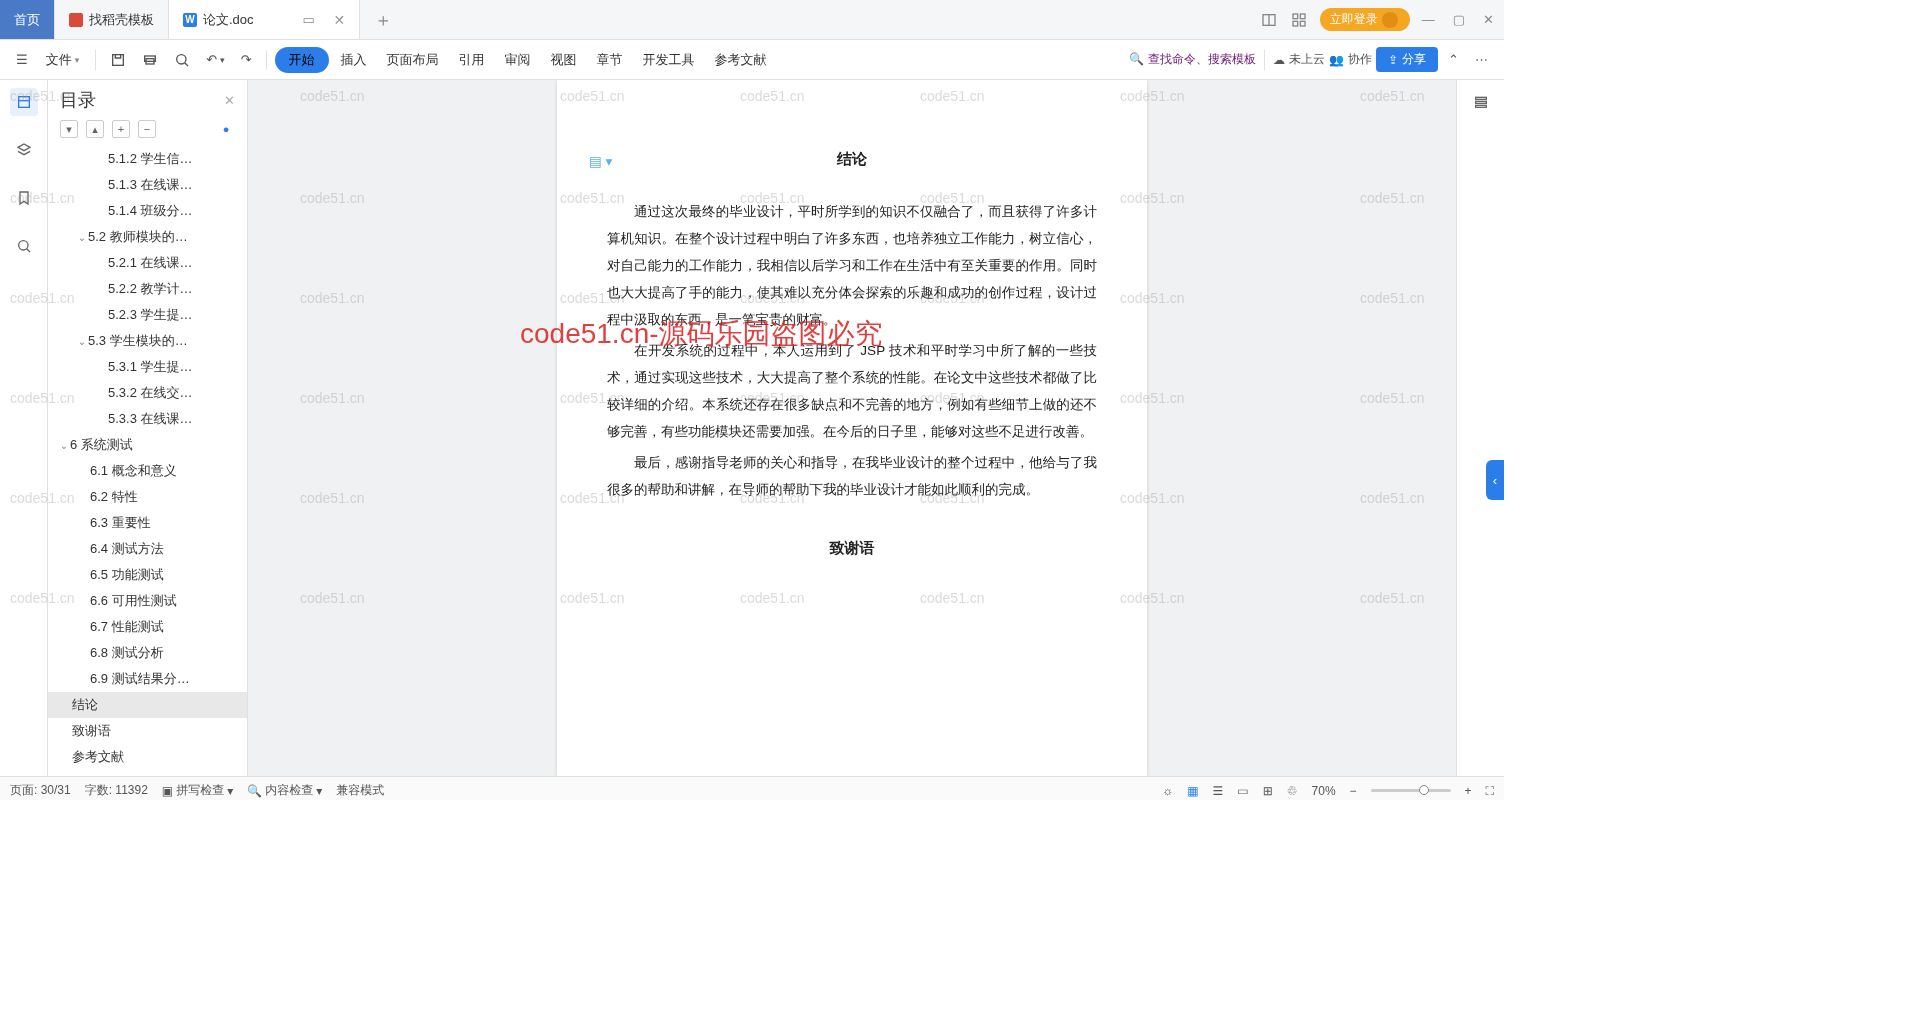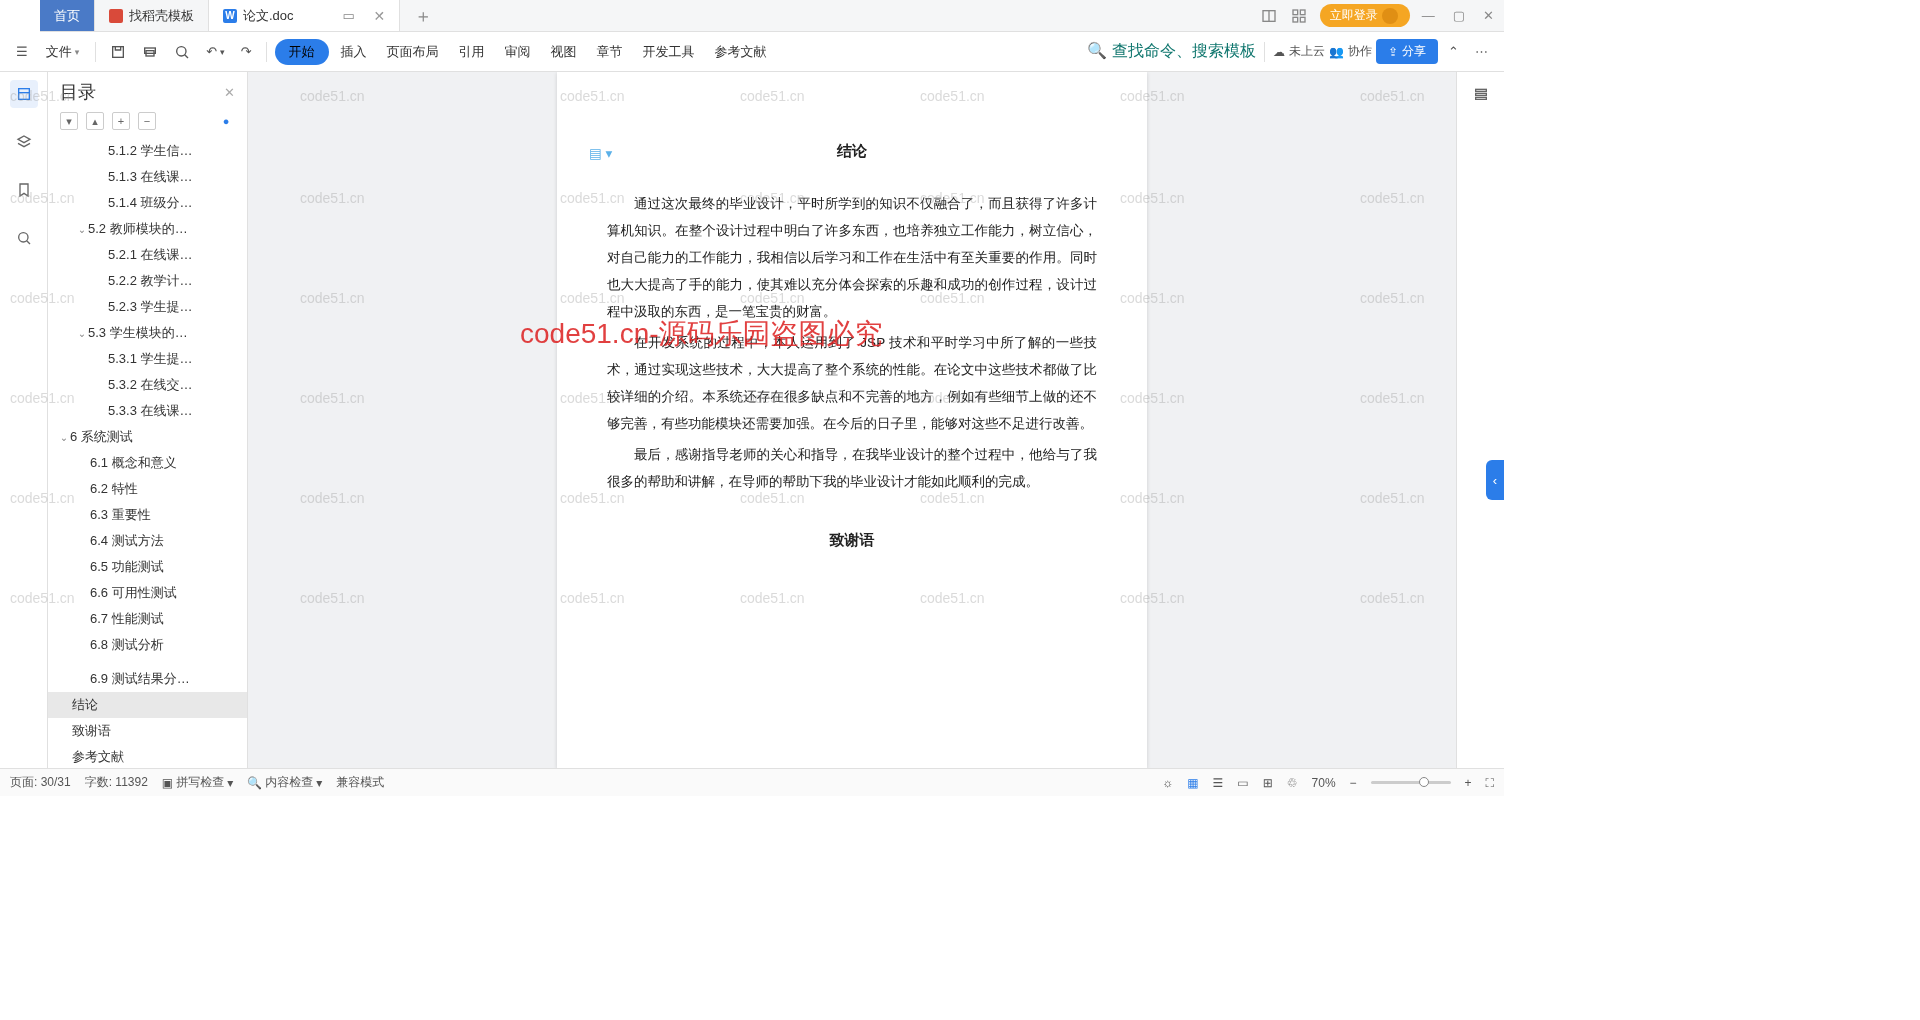--- a/index.html
+++ b/index.html
@@ -1,37 +1,37 @@
 <!DOCTYPE html>
 <html><head>
 <meta charset="utf-8">
 <style>
 * { margin: 0; padding: 0; box-sizing: border-box; font-family: "Microsoft YaHei", Arial, sans-serif; }
 body { width: 1504px; height: 800px; background: #fff; overflow: hidden; position: relative; font-size: 13px; color: #333; }
-.titlebar { height: 32px; display: flex; align-items: stretch; border-bottom: 1px solid #e0e0e0; background: #f5f6f7; margin-left: 40px; }
+.titlebar { height: 40px; display: flex; align-items: stretch; border-bottom: 1px solid #e0e0e0; background: #f5f6f7; }
 .tab { display: flex; align-items: center; padding: 0 14px; gap: 6px; cursor: pointer; border-right: 1px solid #e0e0e0; font-size: 13px; }
 .tab.home { background: #4a7ac7; color: #fff; font-weight: 500; }
 .tab.template { color: #333; }
 .tab.template .sq { width: 14px; height: 14px; background: #d94a3a; border-radius: 2px; }
 .tab.doc { background: #fff; color: #333; }
 .tab.doc .sq { width: 14px; height: 14px; background: #2b7de9; border-radius: 2px; display: inline-flex; align-items: center; justify-content: center; color: #fff; font-size: 10px; font-weight: bold; }
 .tab .x { color: #999; font-size: 14px; margin-left: 10px; }
 .tab.add { border-right: none; color: #888; font-size: 18px; }
 .titlebar .right { margin-left: auto; display: flex; align-items: center; gap: 12px; padding: 0 10px; }
 .ticon { width: 18px; height: 18px; display: inline-flex; align-items: center; justify-content: center; color: #888; }
 .login-btn { background: #f5a623; color: #fff; border-radius: 14px; padding: 3px 12px 3px 10px; font-size: 12px; display: flex; align-items: center; gap: 4px; }
 .login-btn .avatar { width: 16px; height: 16px; border-radius: 50%; background: #e08f14; }
 .win-btns { display: flex; gap: 18px; color: #888; }
 .toolbar { height: 40px; display: flex; align-items: center; padding: 0 10px; gap: 4px; border-bottom: 1px solid #e0e0e0; }
 .tbtn { padding: 4px 8px; display: flex; align-items: center; gap: 3px; color: #333; font-size: 13px; cursor: pointer; border-radius: 3px; }
 .tbtn.iconly { padding: 4px 6px; color: #555; }
 .tbtn.active { background: #2b7de9; color: #000000; border-radius: 14px; padding: 4px 14px; }
 .tdiv { width: 1px; height: 20px; background: #e0e0e0; margin: 0 4px; }
 .spacer { flex: 1; }
-.search-cmd { color: #0f766e; font-size: 16px; }
+.search-cmd { color: #701a75; font-size: 12px; }
 .cloud-txt { color: #555; font-size: 12px; display: flex; align-items: center; gap: 4px; }
 .share-btn { background: #2b7de9; color: #fff; border-radius: 4px; padding: 4px 12px; font-size: 12px; display: flex; align-items: center; gap: 4px; }
 .main { display: flex; height: calc(100% - 36px - 40px - 28px); position: relative; }
 .left-rail { width: 48px; border-right: 1px solid #e0e0e0; display: flex; flex-direction: column; align-items: center; padding-top: 8px; gap: 20px; }
 .rail-icon { width: 28px; height: 28px; display: flex; align-items: center; justify-content: center; color: #666; border-radius: 4px; }
 .rail-icon.active { background: #e8f0fc; color: #2b7de9; }
 .outline-panel { width: 200px; border-right: 1px solid #e0e0e0; display: flex; flex-direction: column; }
 .outline-hdr { display: flex; align-items: center; padding: 8px 12px 4px; }
 .outline-hdr h3 { font-size: 18px; font-weight: 500; }
 .outline-hdr .close { margin-left: auto; color: #aaa; }
@@ -200,21 +200,21 @@
         <div class="ol-item" style="padding-left: 60px;"><span>5.3.3 在线课…</span></div>
         <div class="ol-item" style="padding-left: 10px;"><span class="chev">⌄</span><span>6 系统测试</span></div>
         <div class="ol-item" style="padding-left: 42px;"><span>6.1 概念和意义</span></div>
         <div class="ol-item" style="padding-left: 42px;"><span>6.2 特性</span></div>
         <div class="ol-item" style="padding-left: 42px;"><span>6.3 重要性</span></div>
         <div class="ol-item" style="padding-left: 42px;"><span>6.4 测试方法</span></div>
         <div class="ol-item" style="padding-left: 42px;"><span>6.5 功能测试</span></div>
         <div class="ol-item" style="padding-left: 42px;"><span>6.6 可用性测试</span></div>
         <div class="ol-item" style="padding-left: 42px;"><span>6.7 性能测试</span></div>
         <div class="ol-item" style="padding-left: 42px;"><span>6.8 测试分析</span></div>
-        <div class="ol-item" style="padding-left: 42px; margin-top: 8px;"><span>6.9 测试结果分…</span></div>
+        <div class="ol-item" style="padding-left: 42px;"><span>6.9 测试结果分…</span></div>
         <div class="ol-item sel" style="padding-left: 24px;"><span>结论</span></div>
         <div class="ol-item" style="padding-left: 24px;"><span>致谢语</span></div>
         <div class="ol-item" style="padding-left: 24px;"><span>参考文献</span></div>
       </div>
   </div>
 
   <div class="doc-area">
     <div class="page">
       <span class="page-icon">▤ ▾</span>
       <h2>结论</h2>

